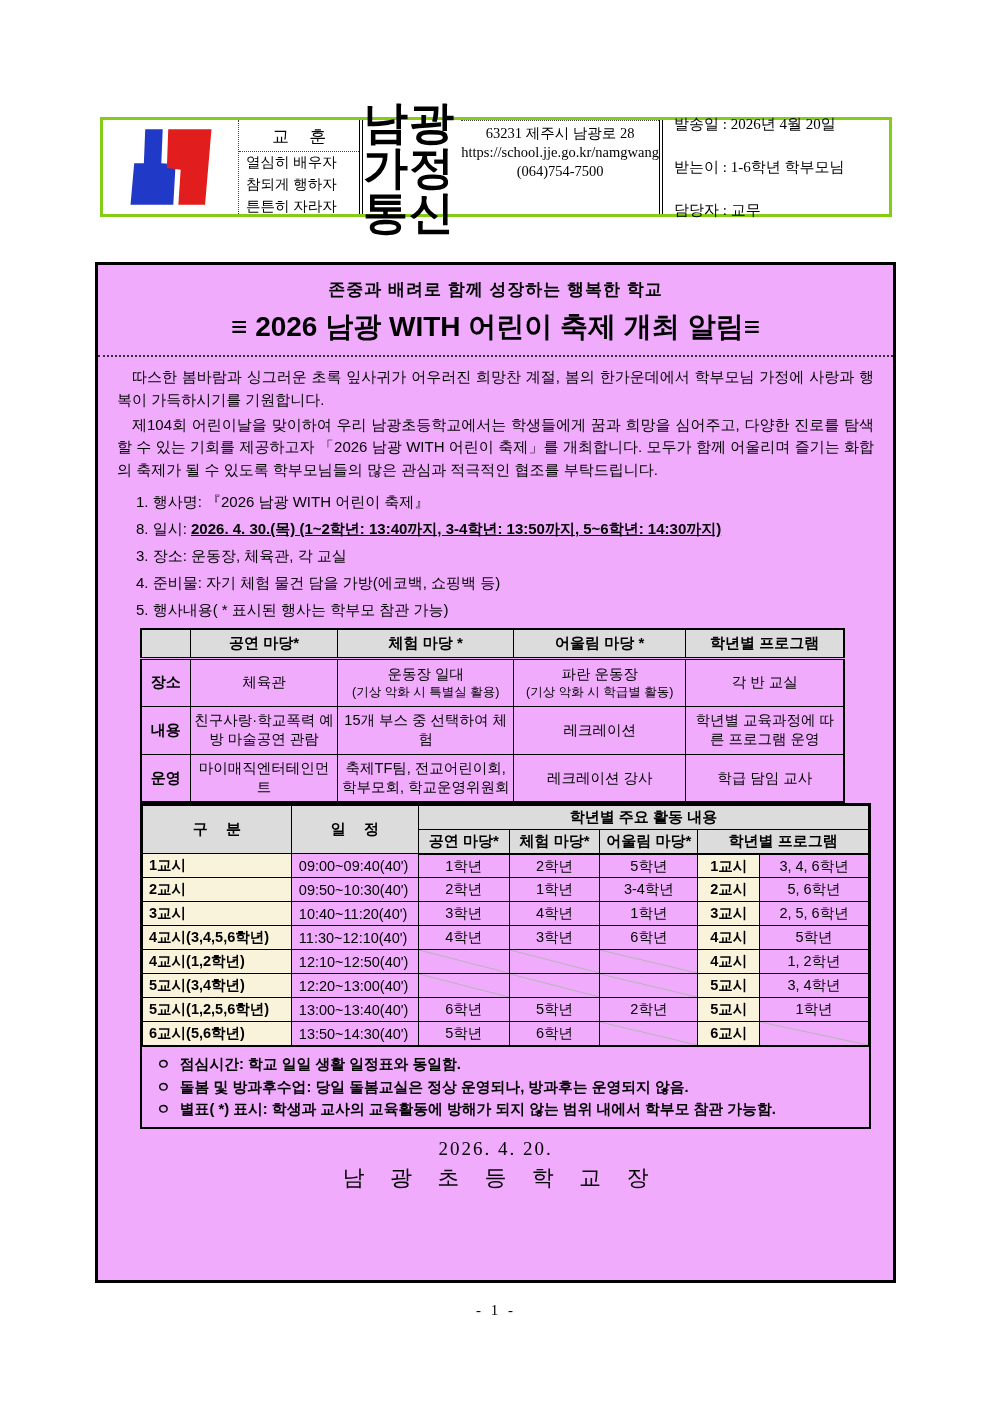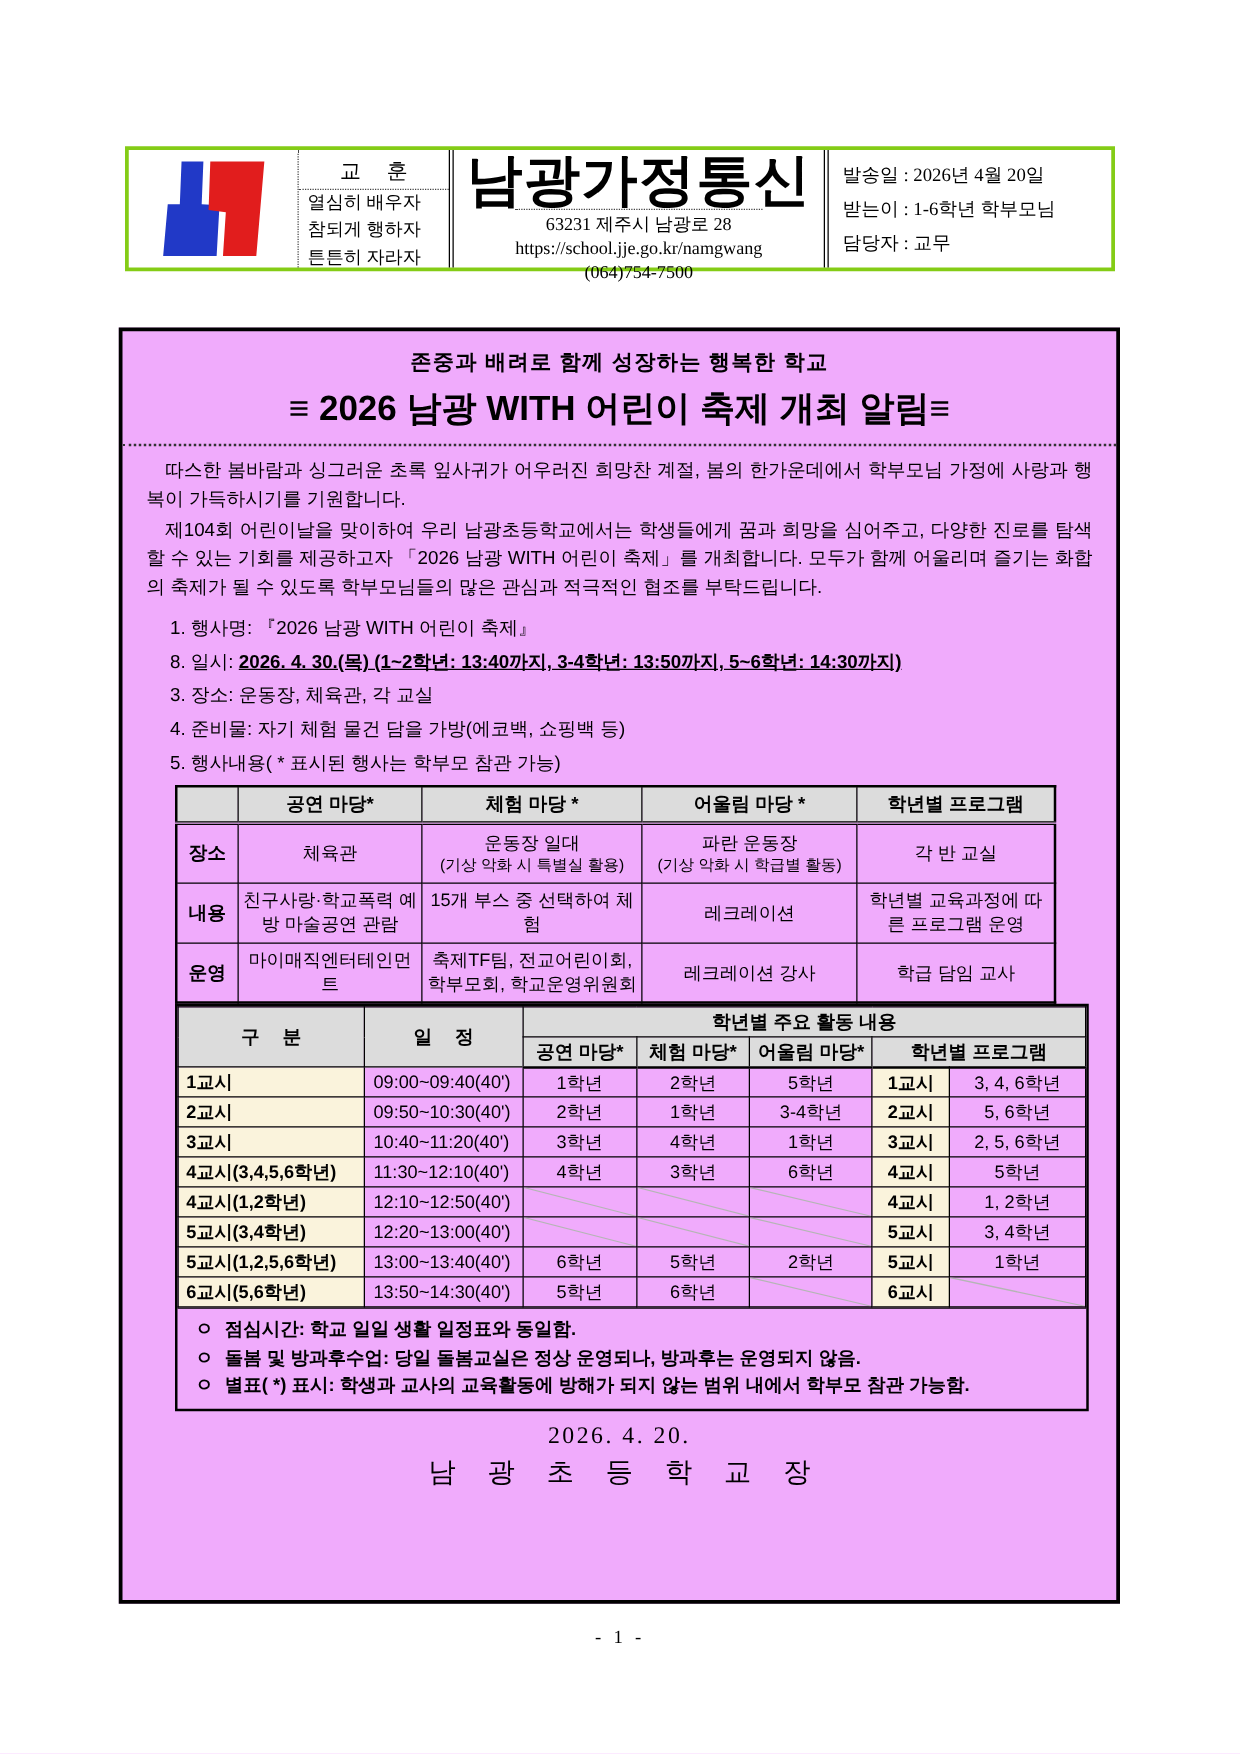--- a/index.html
+++ b/index.html
@@ -17,28 +17,28 @@
   .logo-cell{ width:136px; display:flex; align-items:center; justify-content:center;
     border-right:1px dotted #444; }
   .logo-cell svg{ width:92px; height:92px; }
   .motto-cell{ width:120px; display:flex; flex-direction:column;
     font-family:"Liberation Serif", serif; }
   .motto-title{ text-align:center; padding:5px 0 3px; border-bottom:1px dotted #444;
     font-size:17px; letter-spacing:8px; text-indent:8px; }
   .motto-lines{ flex:1; display:flex; flex-direction:column; justify-content:center;
     padding-left:7px; font-size:14.5px; line-height:1.5; }
   .vsep{ width:4px; border-left:1px solid #000; border-right:1px solid #000; }
-  .title-cell{ flex:1; display:flex; flex-direction:column;
-    font-family:"Liberation Serif", serif;align-items:center; }
+  .title-cell{ flex:1; display:flex; flex-direction:row;
+    font-family:"Liberation Serif", serif; }
   .nl-title{ flex:1; display:flex; align-items:center; justify-content:center;
     font-size:45px; font-weight:bold; letter-spacing:1px; line-height:1; padding-top:2px; }
   .nl-contact{ border-top:1px dotted #444; text-align:center; font-size:14.5px;
     line-height:1.3; padding:3px 0 4px; }
   .info-cell{ width:226px; font-family:"Liberation Serif", serif; font-size:15px;
-    display:flex; flex-direction:column; justify-content:center; gap:8px; padding-left:11px; }
+    display:flex; flex-direction:column; justify-content:center; gap:24px; padding-left:11px; }
 
   
   .content-box{
     position:absolute; left:95px; top:262px; width:801px; height:1021px;
     border:3px solid #000; padding:10px 14px 0; overflow:hidden; background:#f0abfc;
   }
   .slogan{ text-align:center; font-weight:bold; font-size:17px; letter-spacing:1px; margin-top:3px; }
   .notice-title{ text-align:center; font-weight:bold; font-size:28px; margin:7px 0 9px; }
   .dotsep{ border:none; border-top:2px dotted #333; margin:0 -14px 9px; }
   .para{ margin:0 5px 2px; font-size:15px; line-height:1.52; text-indent:1em; text-align:justify; }

